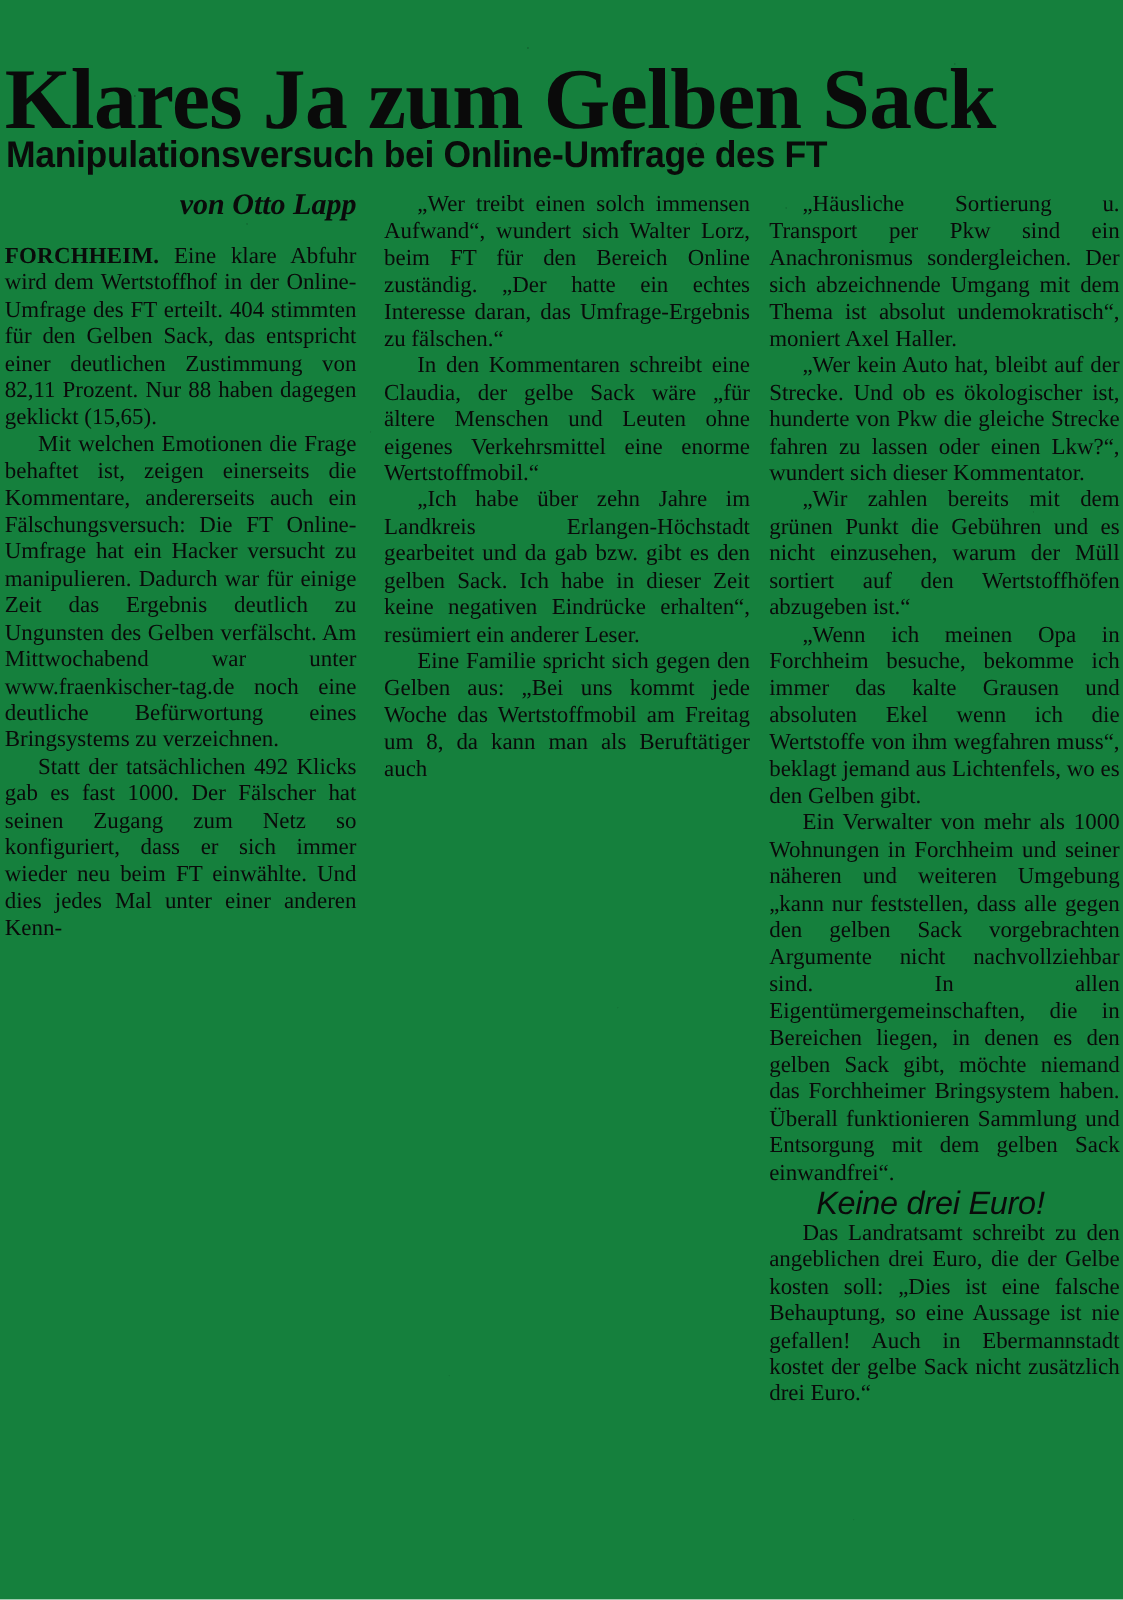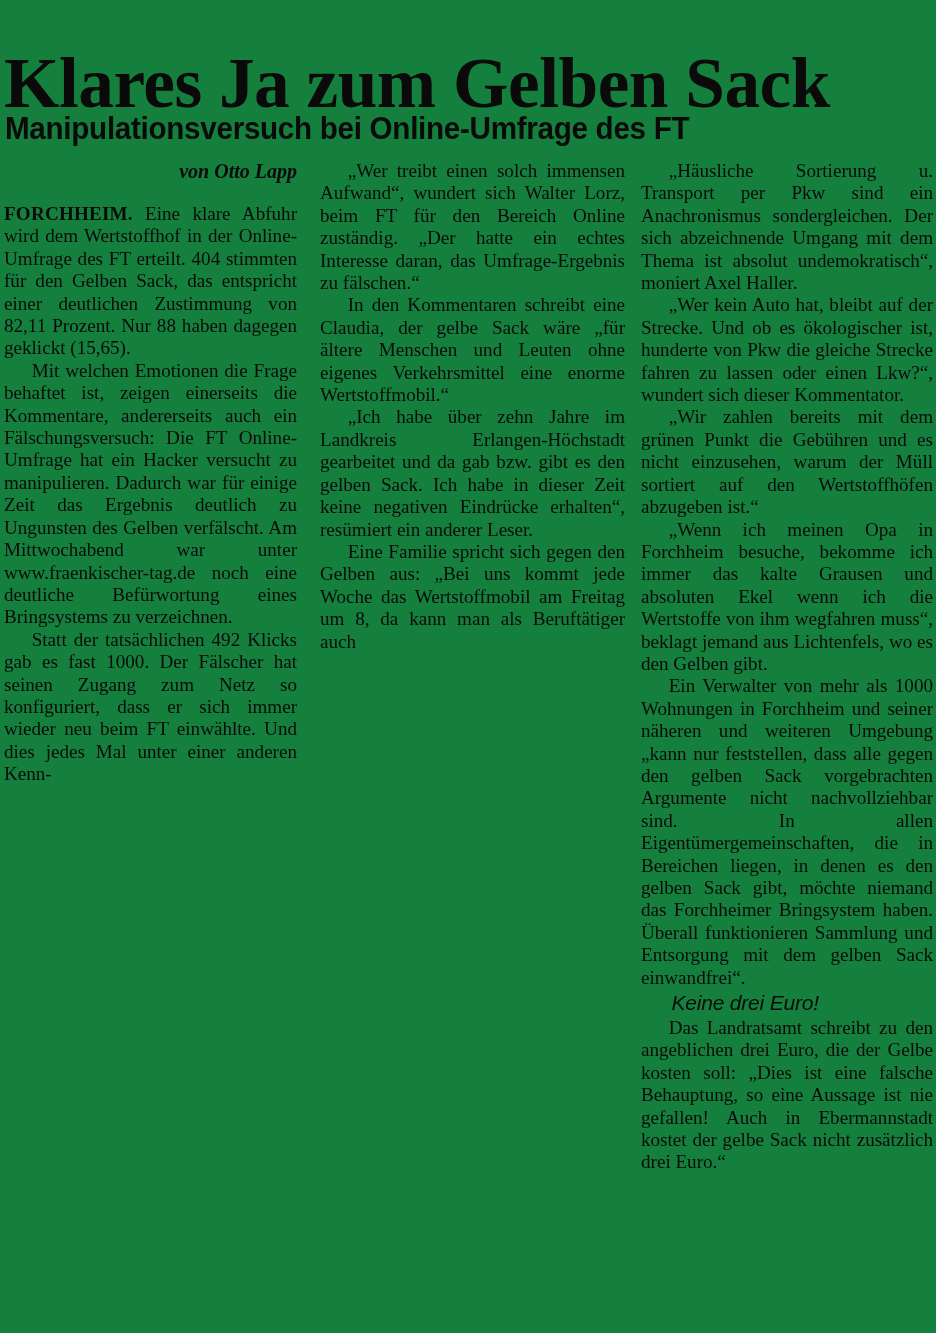--- a/index.html
+++ b/index.html
@@ -88,42 +88,42 @@
     hyphens: manual;
   }
   .col-1 { left: 4px;   width: 293px; }
   .col-2 { left: 320px; width: 305px; }
   .col-3 { left: 641px; width: 292px; }
 
   .byline {
     font-style: italic;
     font-weight: bold;
     text-align: right;
-    font-size: 20px;
+    font-size: 25px;
     line-height: 22px;
     margin: 0 0 21px 0;
   }
 
   .col p {
     margin: 0;
     text-indent: 1.45em;
   }
   .col p.no-indent { text-indent: 0; }
   .col p:last-child { text-align: justify; }
 
   .dateline {
     font-weight: bold;
     letter-spacing: .2px;
   }
 
   .sub-hed {
     font-family: "Liberation Sans", "DejaVu Sans", sans-serif;
     font-style: italic;
     font-weight: normal;
-    font-size: 21px;
+    font-size: 27px;
     line-height: 28px;
     letter-spacing: -0.2px;
     margin: 30px 0 15px 0;
     text-align: left;
     text-indent: 0;
   }
 
   
   .col p { text-align-last: left; }
 </style>

